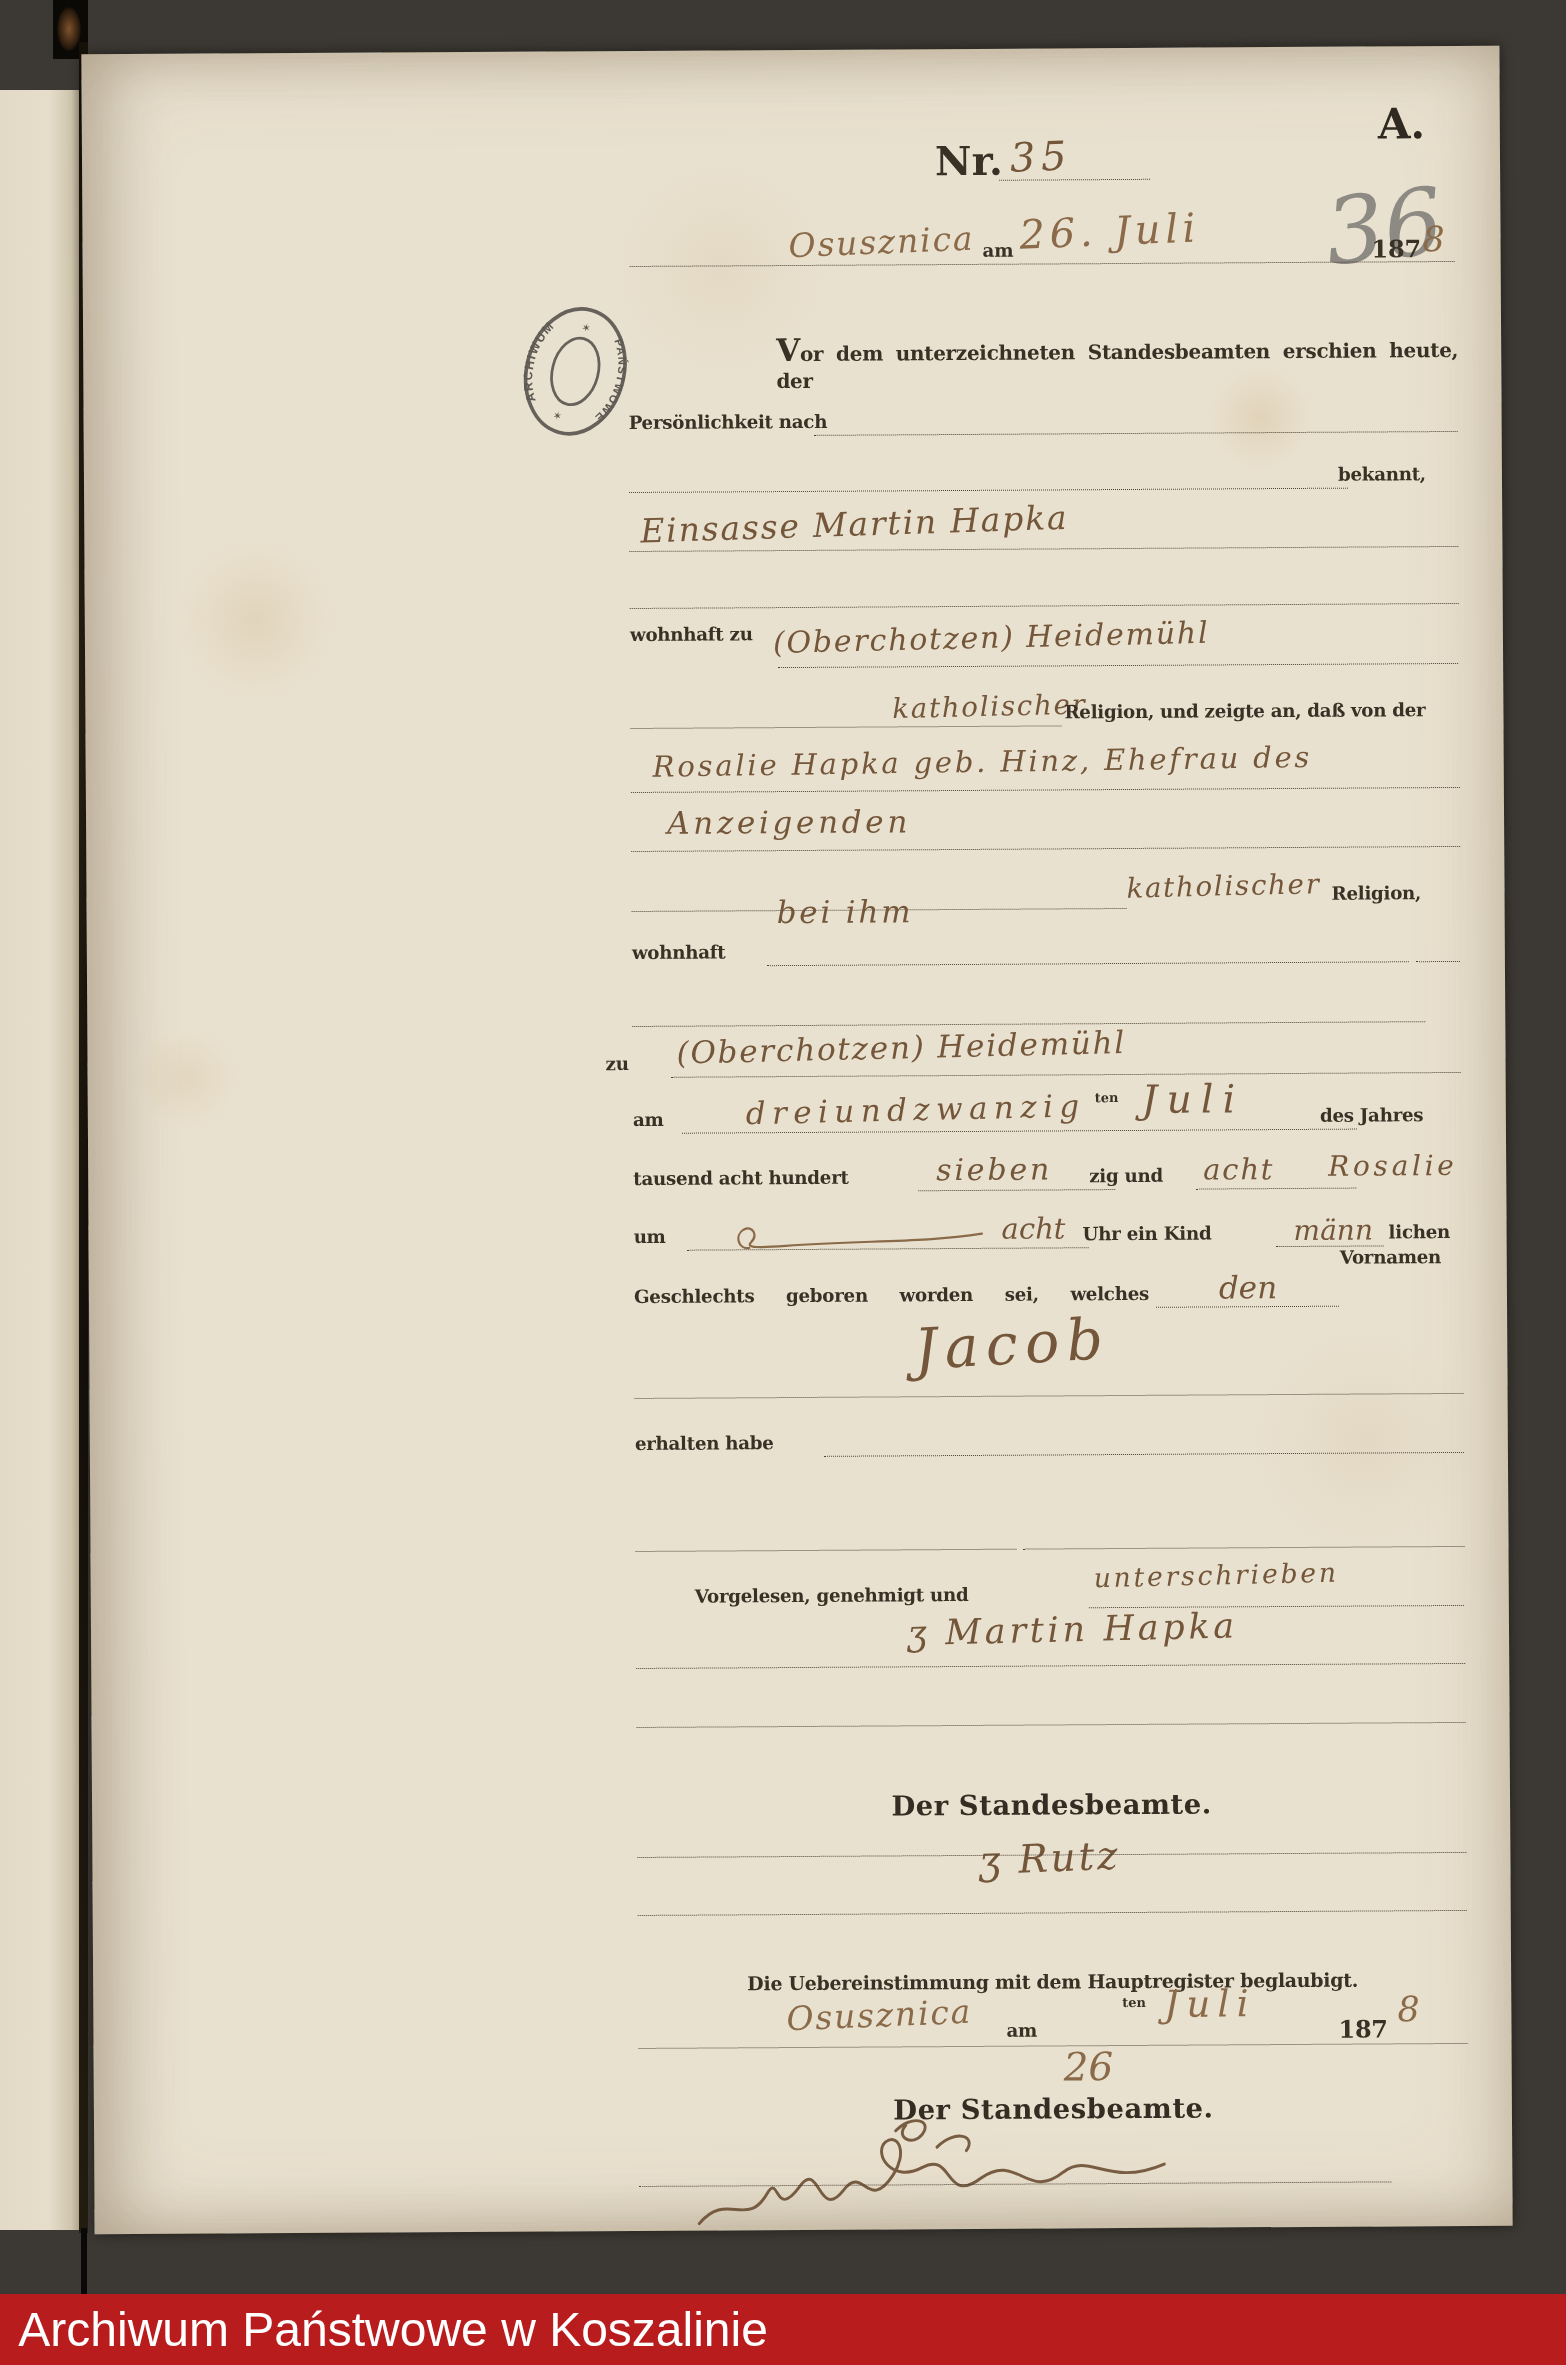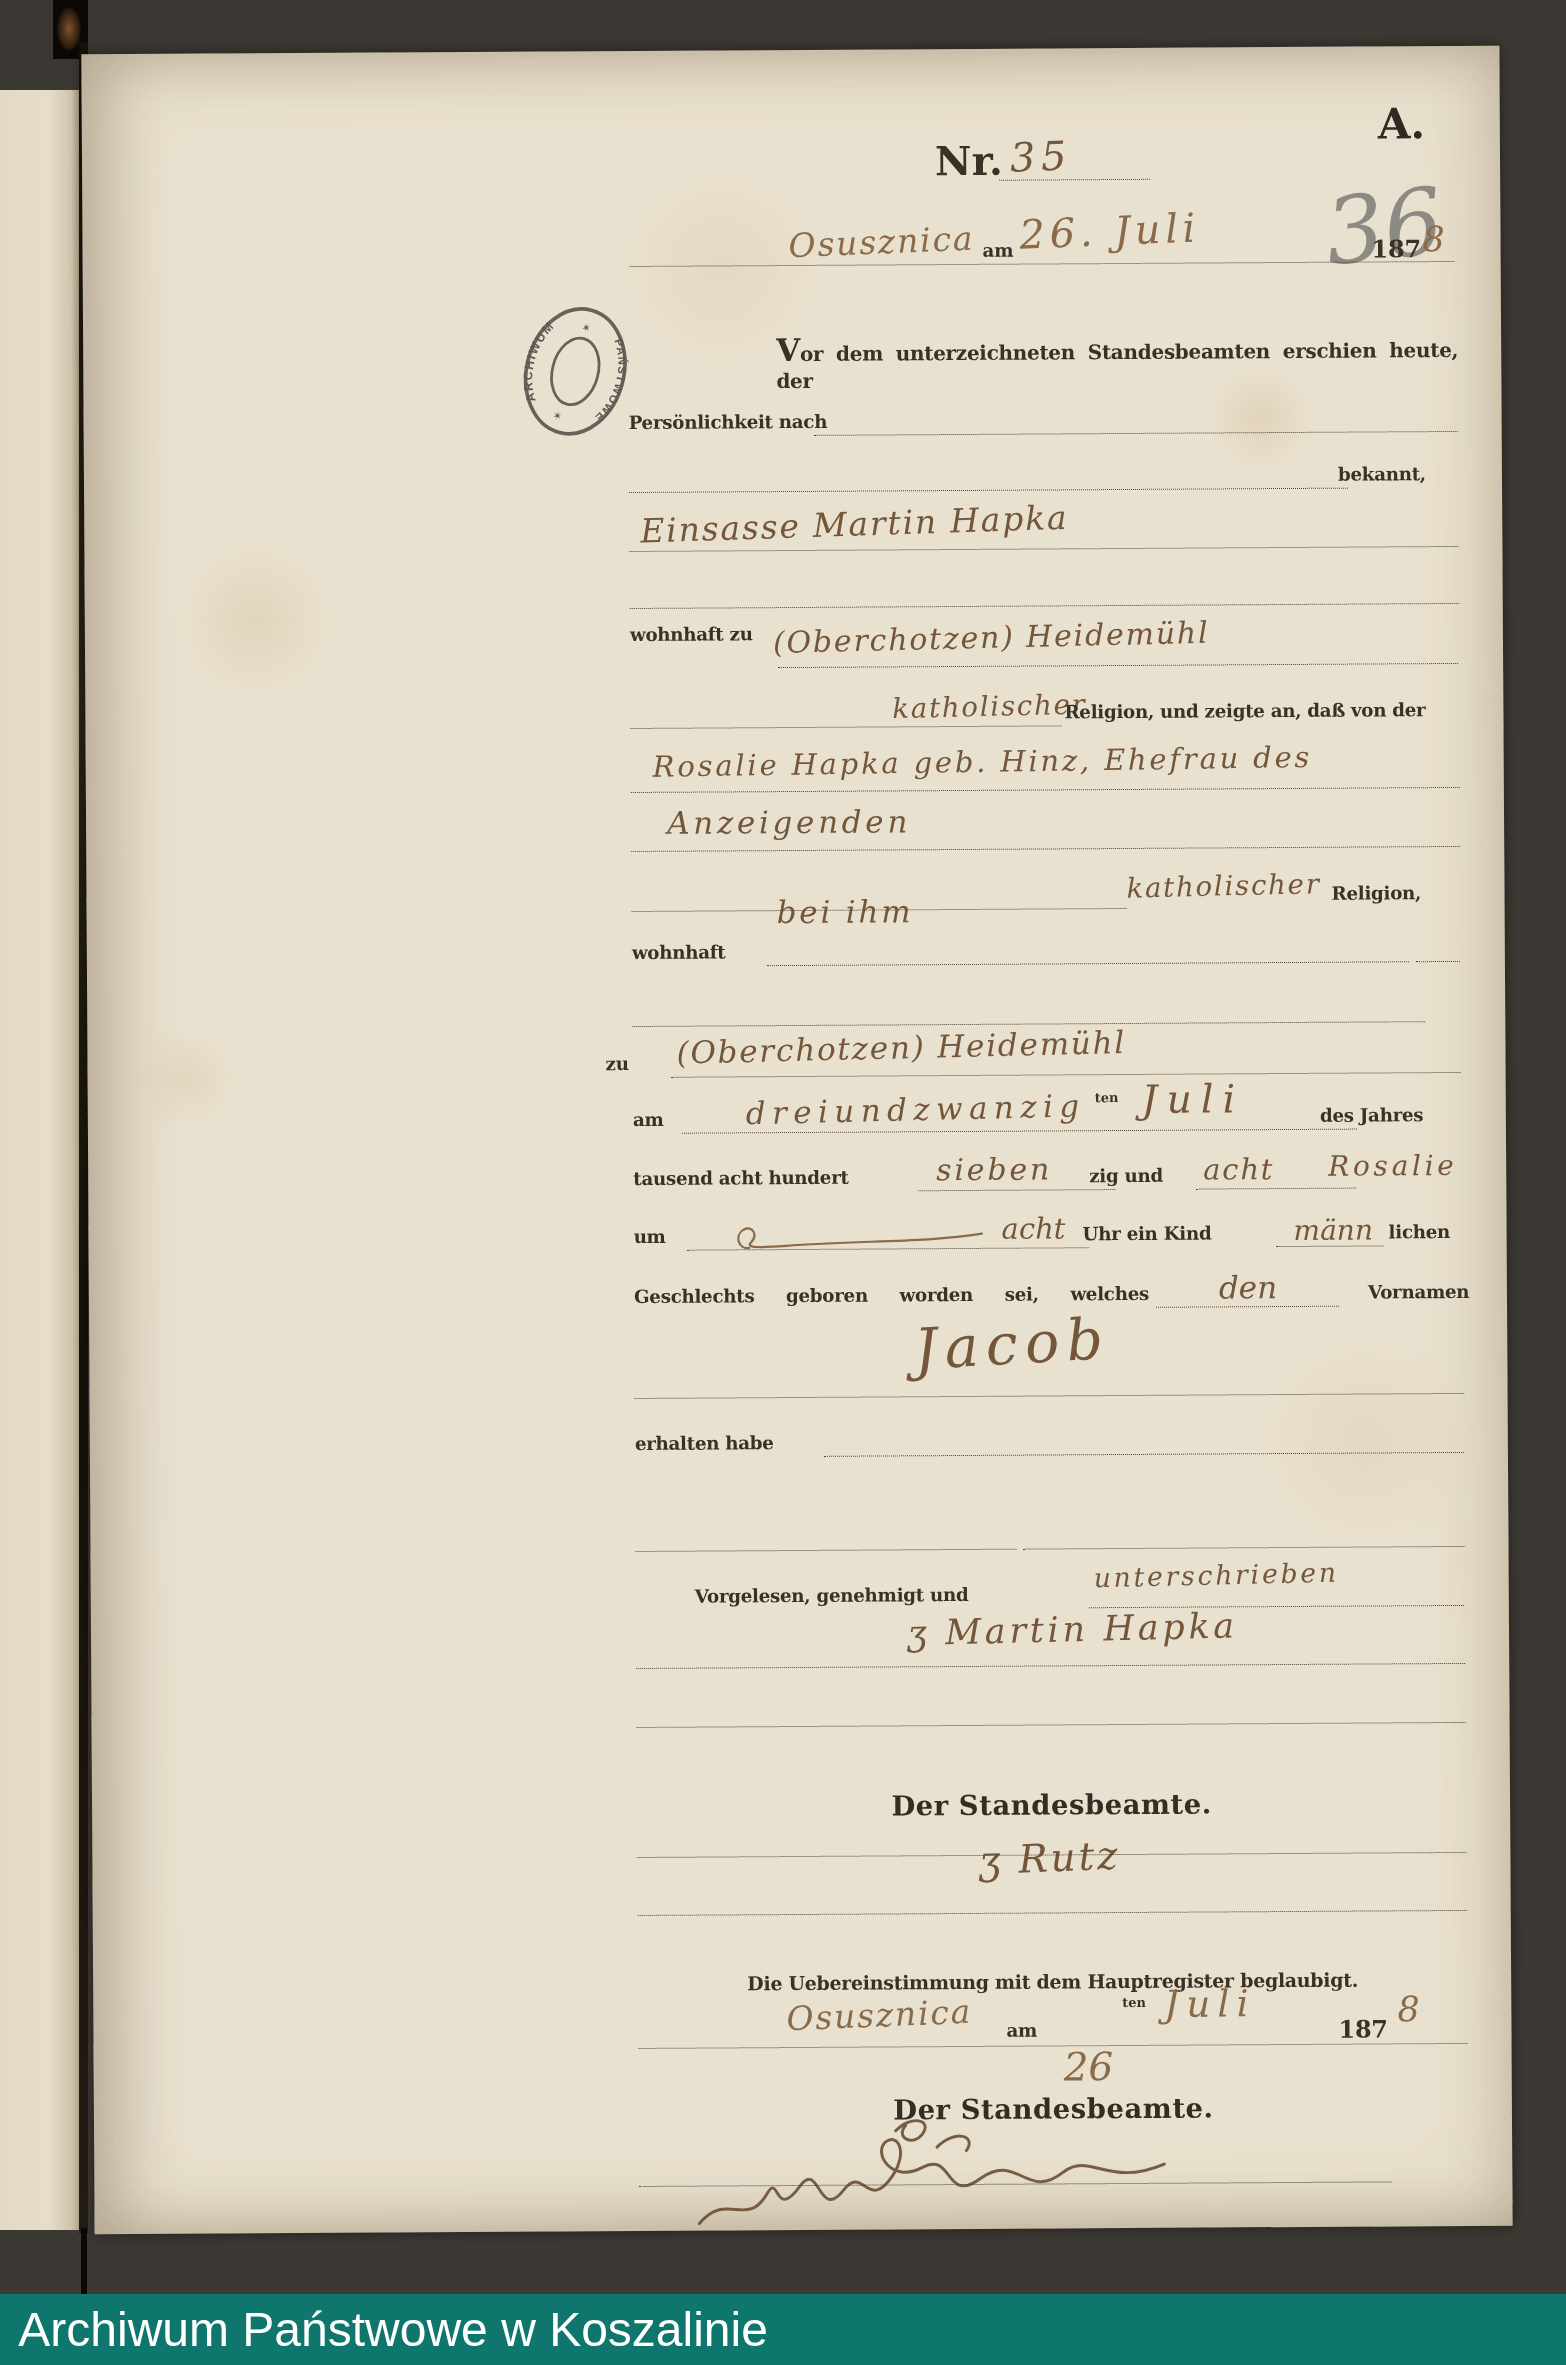--- a/index.html
+++ b/index.html
@@ -41,21 +41,21 @@
     letter-spacing:-0.3px;white-space:nowrap;line-height:1.2;}
   .just{white-space:normal;text-align:justify;text-align-last:justify;}
   .big-initial::first-letter{font-size:1.55em;}
   .center{text-align:center;white-space:nowrap;}
   .hw{position:absolute;color:#74563a;font-style:italic;white-space:nowrap;line-height:1;}
   .hw-light{color:#8a6a48;}
   .pencil{position:absolute;color:#8d8a84;font-style:italic;}
   .sup{position:absolute;color:#3a3126;font-weight:700;font-size:13px;}
   .corner-letter{position:absolute;color:#2f2921;font-weight:700;font-size:42px;}
   .heading{position:absolute;color:#352d23;font-weight:700;font-size:27.5px;letter-spacing:0.5px;}
-  .footer-bar{position:absolute;left:0;top:2294px;width:1566px;height:72px;background:#0f766e;}
+  .footer-bar{position:absolute;left:0;top:2294px;width:1566px;height:72px;background:#b91c1c;}
   .footer-bar span{font-family:"Liberation Sans", sans-serif;color:#ffffff;font-size:48px;
     line-height:72px;padding-left:18.3px;display:inline-block;white-space:nowrap;}
   svg{overflow:visible;}
 </style>
 </head>
 <body>
 
 <div class="facing-page"></div>
 <div class="spine-top"></div>
 <div class="spine-smudge"></div>
@@ -160,21 +160,21 @@
   </div>
   <div class="hw" style="left:913px;top:1166px;font-size:29px;">acht</div>
   <div class="printed" style="left:994px;top:1175px;">Uhr ein Kind</div>
   <div class="rule" style="left:1187px;top:1199px;width:108px;"></div>
   <div class="hw" style="left:1205px;top:1170px;font-size:28px;">männ</div>
   <div class="printed" style="left:1300px;top:1175px;">lichen</div>
 
   <div class="printed just" style="left:545px;top:1235px;width:515px;">Geschlechts geboren worden sei, welches</div>
   <div class="rule" style="left:1067px;top:1259px;width:183px;"></div>
   <div class="hw" style="left:1130px;top:1225px;font-size:31px;">den</div>
-  <div class="printed" style="left:1251px;top:1235px;margin-left:28px;">Vornamen</div>
+  <div class="printed" style="left:1251px;top:1200px;">Vornamen</div>
 
   <div class="hw" style="left:825px;top:1267px;font-size:57px;letter-spacing:7.3px;transform:rotate(-3deg);">Jacob</div>
   <div class="rule" style="left:545px;top:1347px;width:829px;"></div>
 
   <div class="printed" style="left:545px;top:1382px;">erhalten habe</div>
   <div class="rule" style="left:734px;top:1406px;width:640px;"></div>
 
   <div class="rule" style="left:545px;top:1500px;width:381px;"></div>
   <div class="rule" style="left:932px;top:1500px;width:442px;"></div>
 

